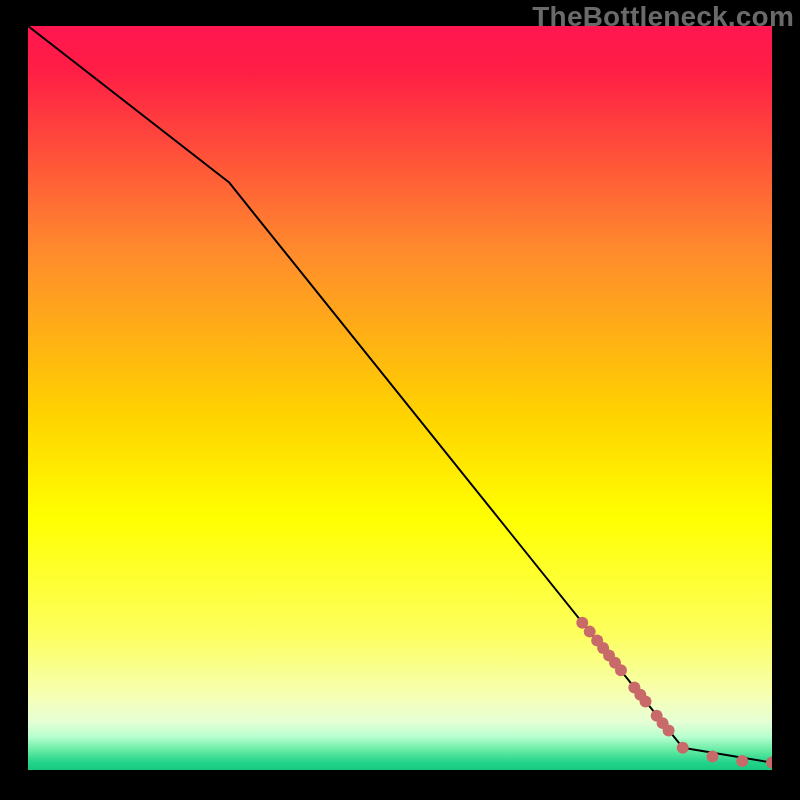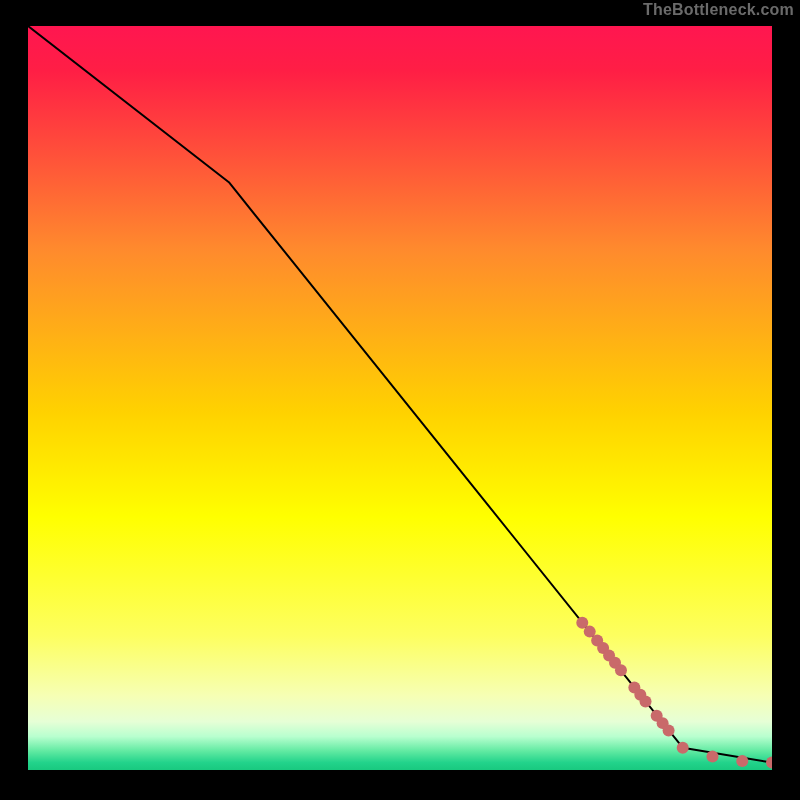--- a/index.html
+++ b/index.html
@@ -15,21 +15,21 @@
     position: relative;
     width: 800px;
     height: 800px;
     background: #000;
   }
   .watermark {
     position: absolute;
     top: 1px;
     right: 6px;
     color: #6a6a6a;
-    font-size: 16px;
+    font-size: 28px;
     font-weight: 600;
     letter-spacing: 0.2px;
     z-index: 3;
   }
   .plot-wrap {
     position: absolute;
     left: 28px;
     top: 26px;
     width: 744px;
     height: 744px;

